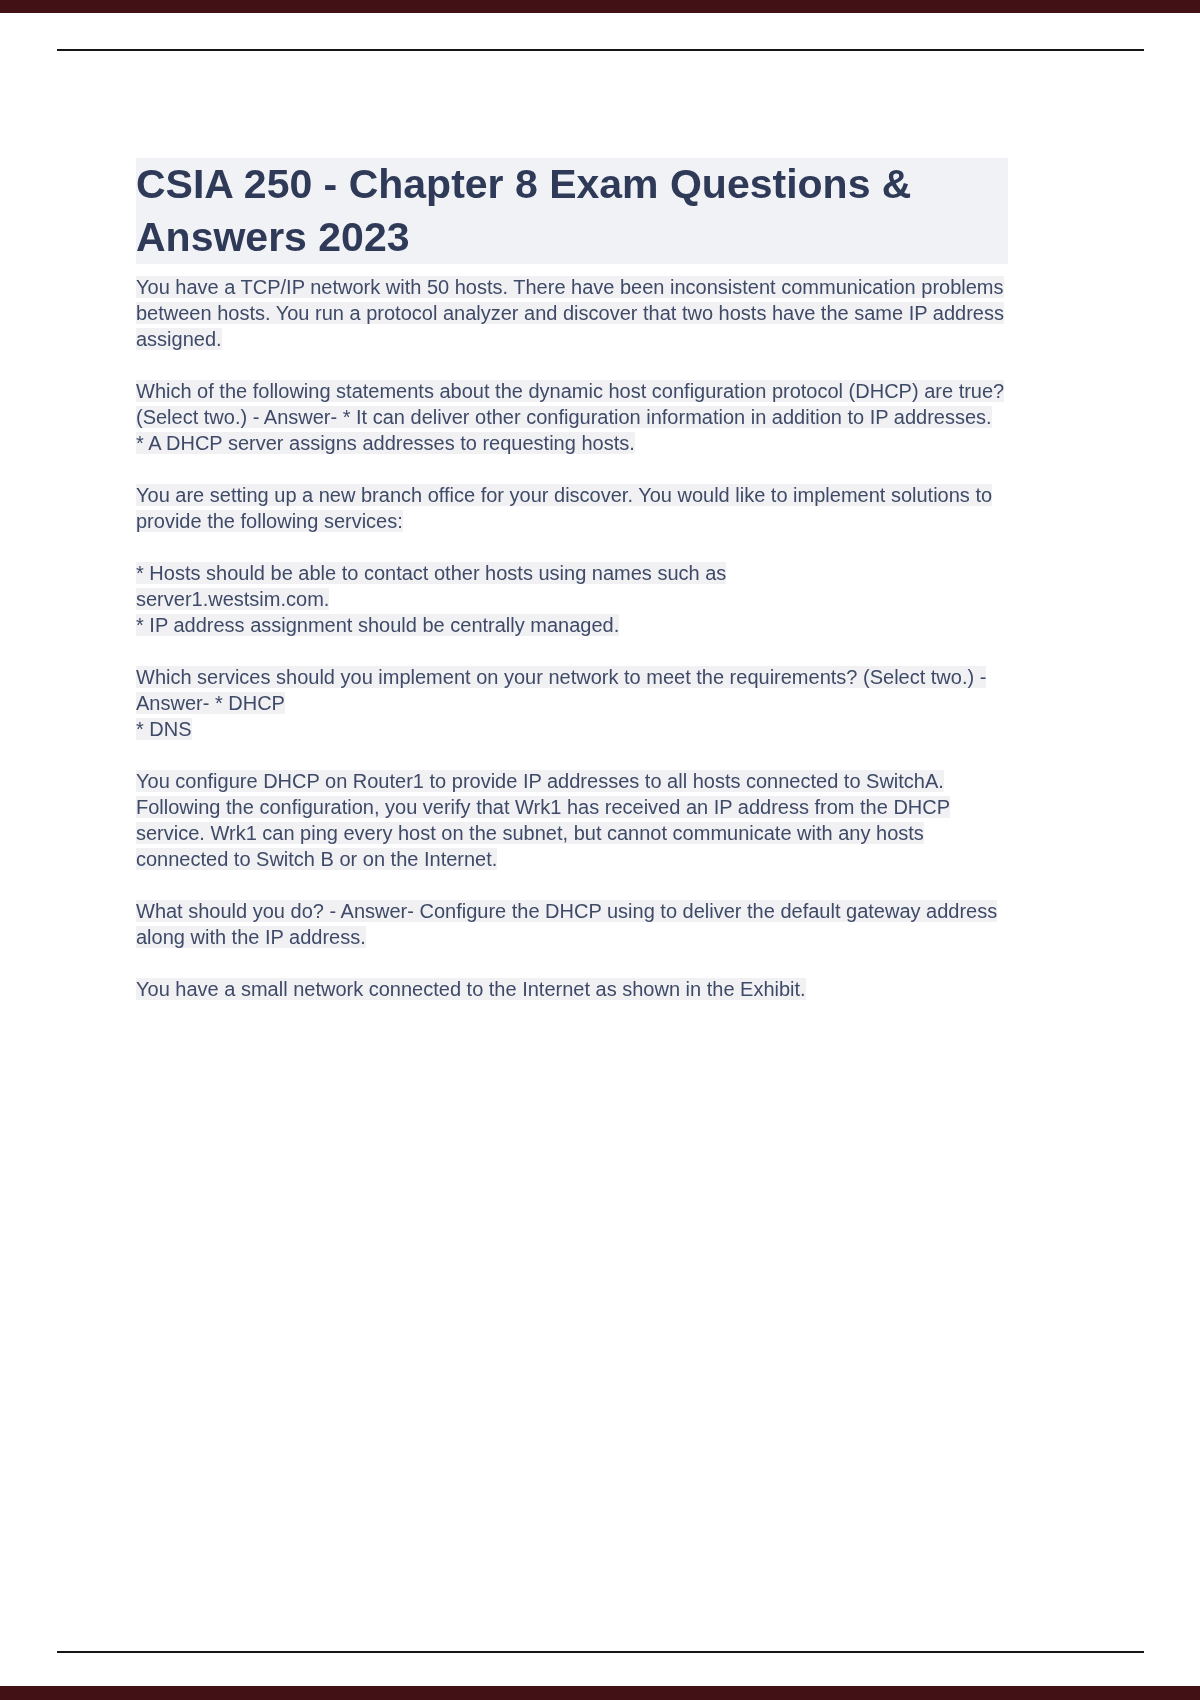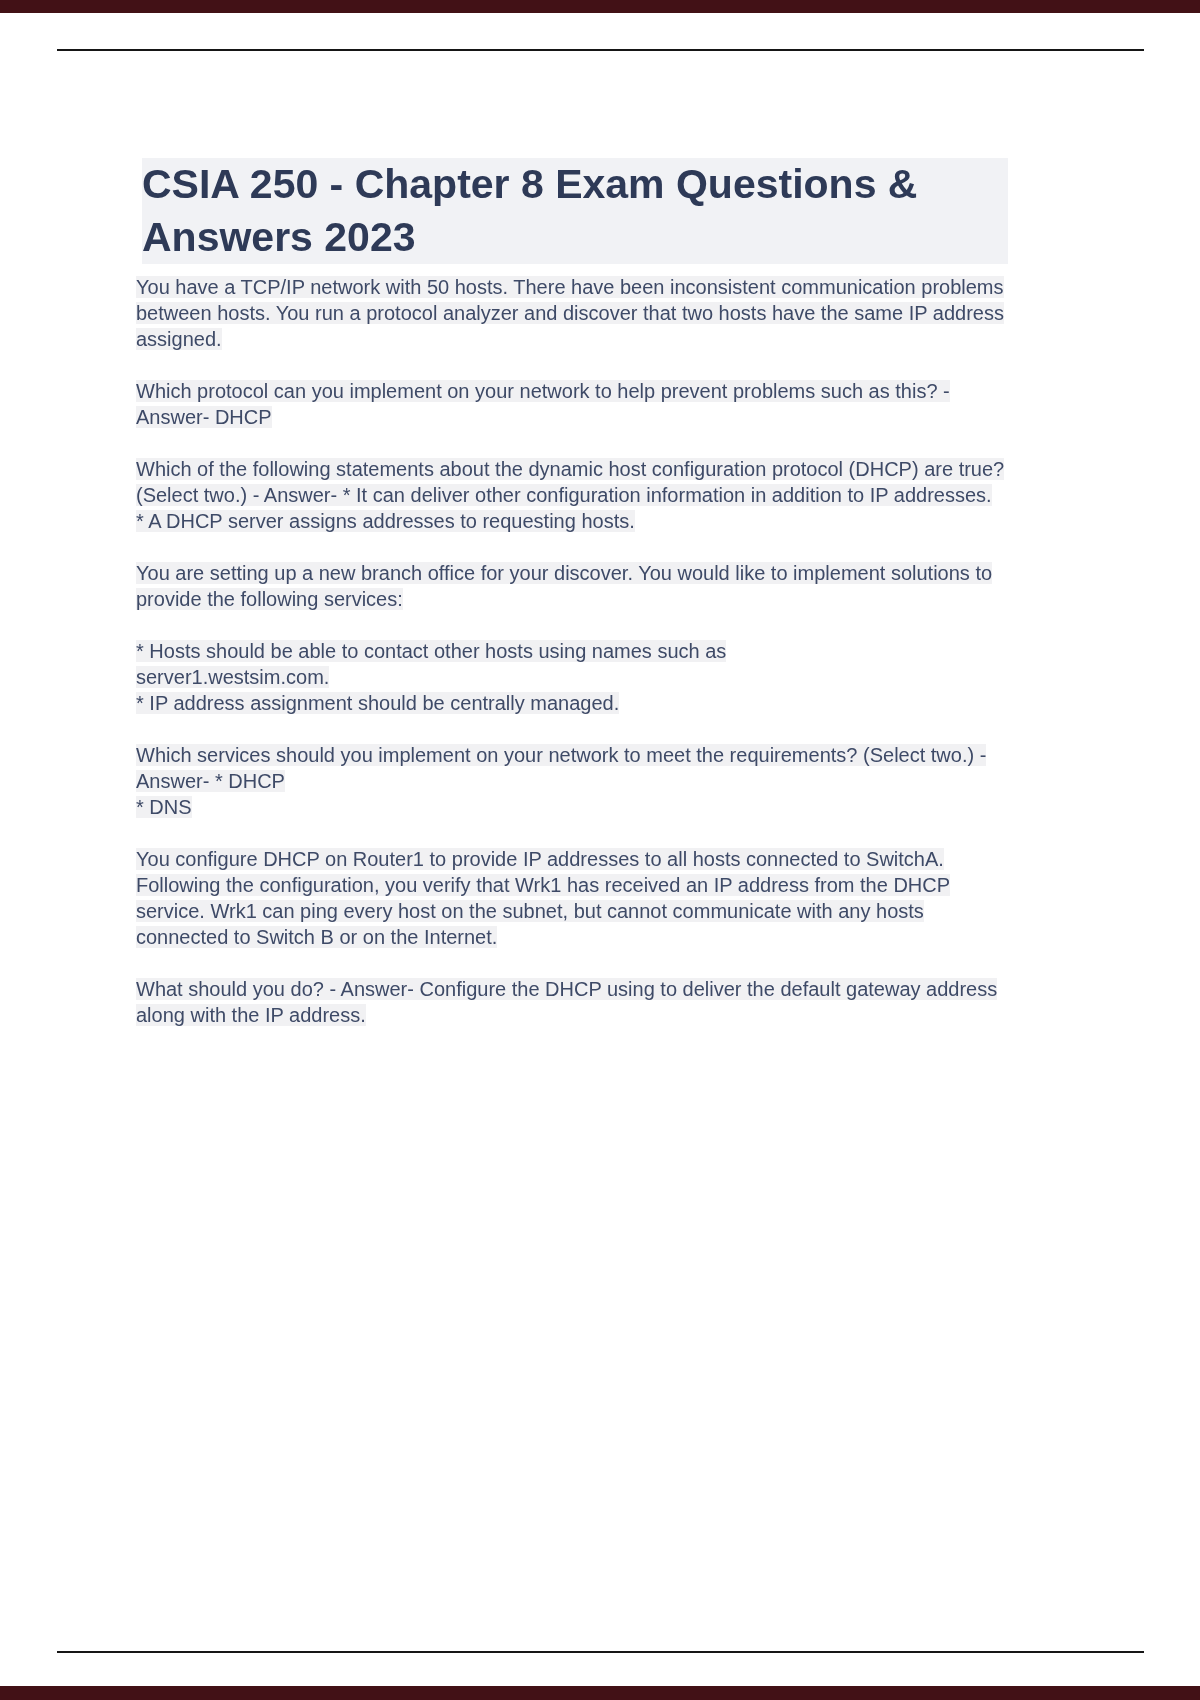--- a/index.html
+++ b/index.html
@@ -35,21 +35,21 @@
     left: 136px;
     top: 158px;
     width: 872px;
     color: #3e4a67;
   }
   h1.doc-title {
     font-size: 41px;
     line-height: 53px;
     font-weight: bold;
     color: #2e3a57;
-    margin: 0 0 10px 6px;
+    margin: 0 0 10px 0;
     background: #f1f2f5;
   }
   p.para {
     font-size: 20px;
     line-height: 26px;
     margin: 0 0 26px 0;
   }
   .hl {
     background: #f1f1f3;
     white-space: pre-line;
@@ -60,27 +60,27 @@
 </head>
 <body>
 
 <div class="edge-bar top"></div>
 <div class="rule top"></div>
 
 <div class="content">
   <h1 class="doc-title"><span>CSIA 250 - Chapter 8 Exam Questions &amp; Answers 2023</span></h1>
 
   <p class="para"><span class="hl">You have a TCP/IP network with 50 hosts. There have been inconsistent communication problems between hosts. You run a protocol analyzer and discover that two hosts have the same IP address assigned.</span></p>
-  <p class="para"><span class="hl">Which protocol can you implement on your network to help prevent problems such as this? - Answer- DHCP</span></p>
   <p class="para"><span class="hl">Which of the following statements about the dynamic host configuration protocol (DHCP) are true? (Select two.) - Answer- * It can deliver other configuration information in addition to IP addresses.
 * A DHCP server assigns addresses to requesting hosts.</span></p>
   <p class="para"><span class="hl">You are setting up a new branch office for your discover. You would like to implement solutions to provide the following services:</span></p>
   <p class="para"><span class="hl">* Hosts should be able to contact other hosts using names such as
 server1.westsim.com.
 * IP address assignment should be centrally managed.</span></p>
   <p class="para"><span class="hl">Which services should you implement on your network to meet the requirements? (Select two.) - Answer- * DHCP
 * DNS</span></p>
   <p class="para"><span class="hl">You configure DHCP on Router1 to provide IP addresses to all hosts connected to SwitchA. Following the configuration, you verify that Wrk1 has received an IP address from the DHCP service. Wrk1 can ping every host on the subnet, but cannot communicate with any hosts connected to Switch B or on the Internet.</span></p>
   <p class="para"><span class="hl">What should you do? - Answer- Configure the DHCP using to deliver the default gateway address along with the IP address.</span></p>
+  <p class="para"><span class="hl">You have a small network connected to the Internet as shown in the Exhibit.</span></p>
 </div>
 
 <div class="rule bottom"></div>
 <div class="edge-bar bottom"></div>
 
 </body></html>

